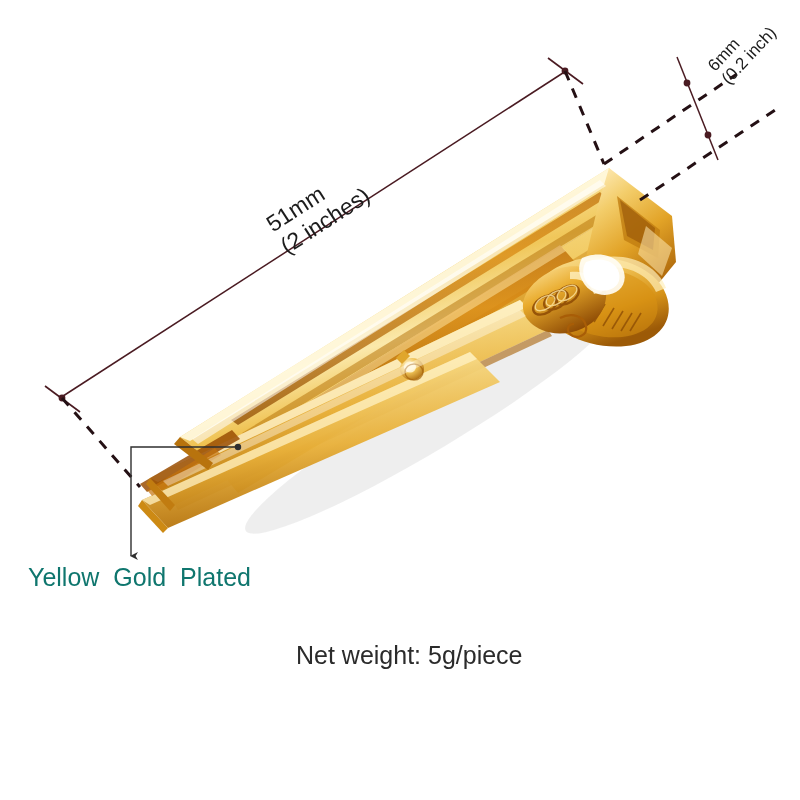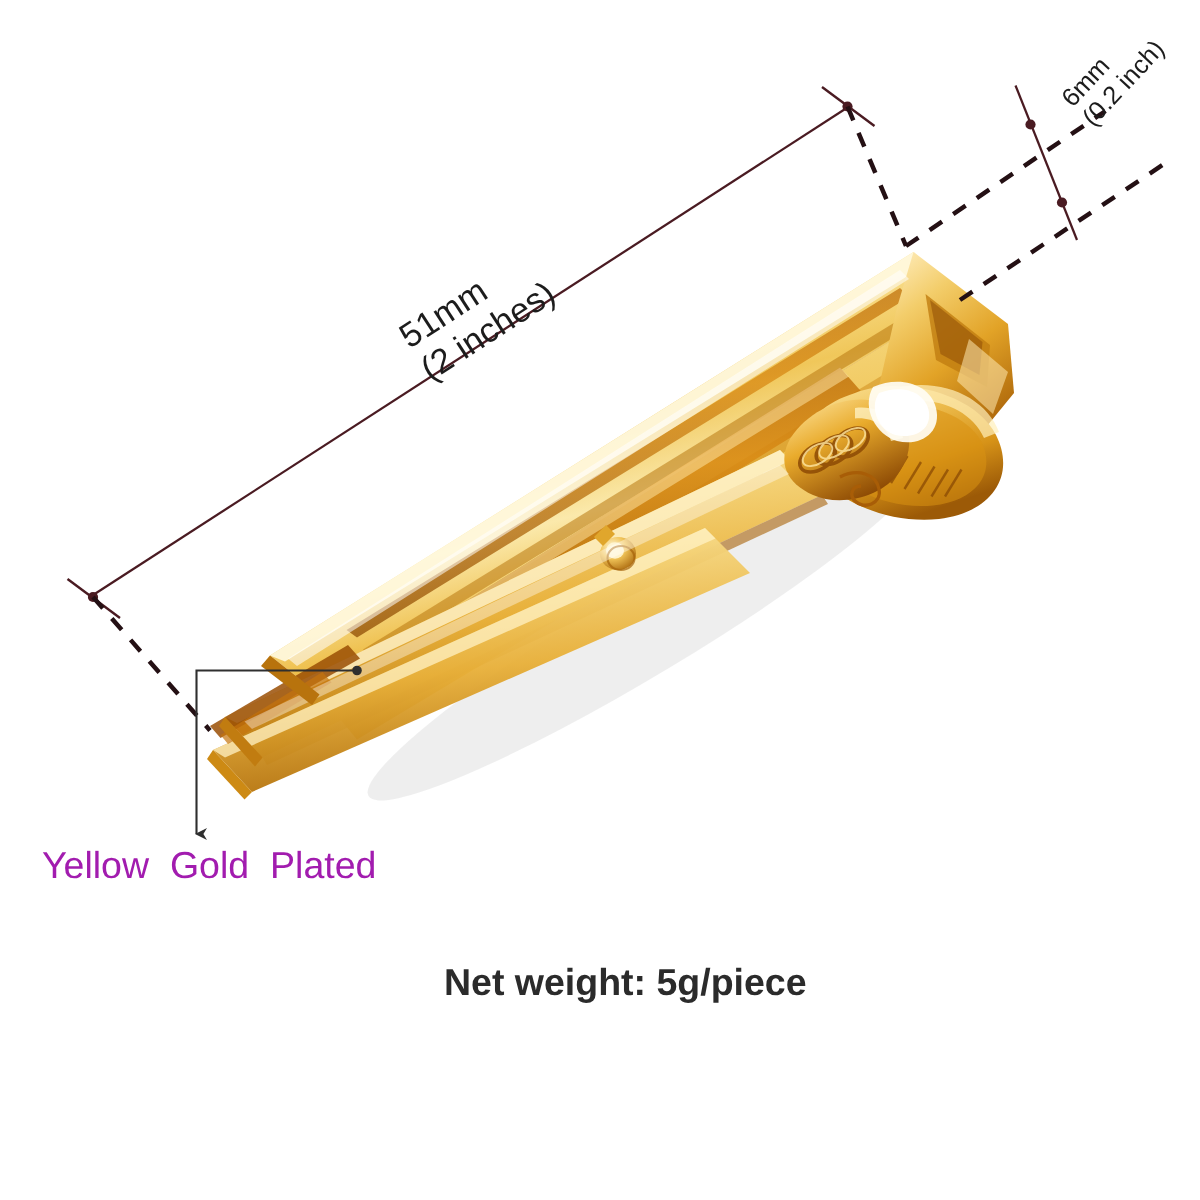--- a/index.html
+++ b/index.html
@@ -33,33 +33,32 @@
     transform:rotate(-47deg);
     transform-origin:0 0;
   }
   .dim-label .l1{display:block;}
   .dim-label .l2{display:block;}
 
   #label-plating{
     position:absolute;
     left:28px; top:563px;
     font-size:25px;
-    color:#a21caf;
+    color:#0f766e;
     word-spacing:7px;
     white-space:nowrap;
     font-family:"Liberation Sans", sans-serif;
   }
   #label-weight{
     position:absolute;
     left:296px; top:641px;
     font-size:25px;
     color:#2b2b2b;
     white-space:nowrap;
     font-family:"Liberation Sans", sans-serif;
-    font-weight:bold;
   }
 </style>
 </head>
 <body>
 
 <div id="stage">
 
   <svg class="layer" viewBox="0 0 800 800">
     <defs>
 

